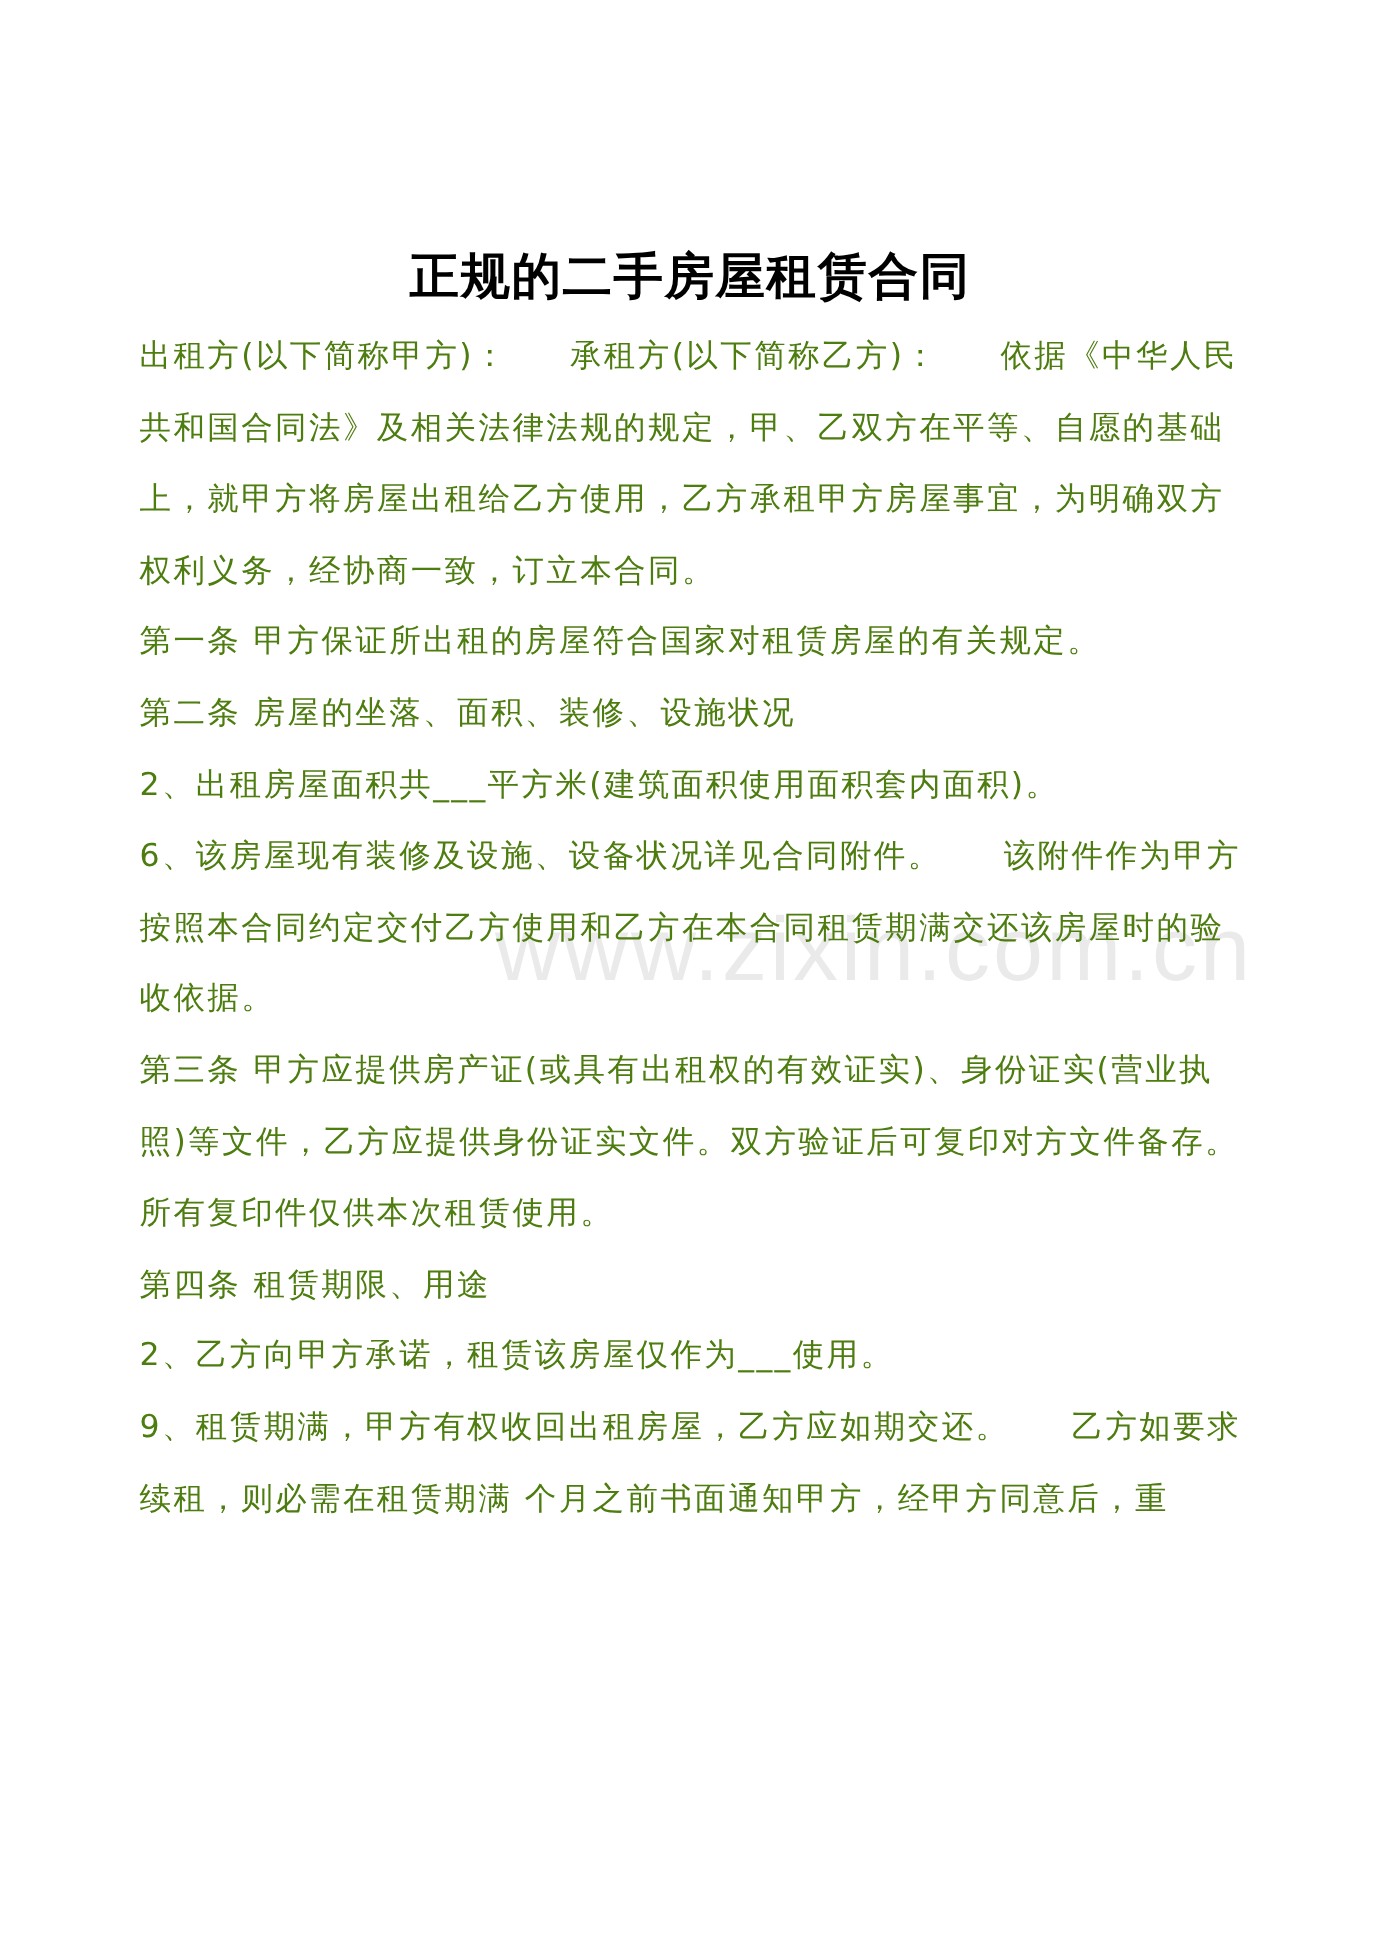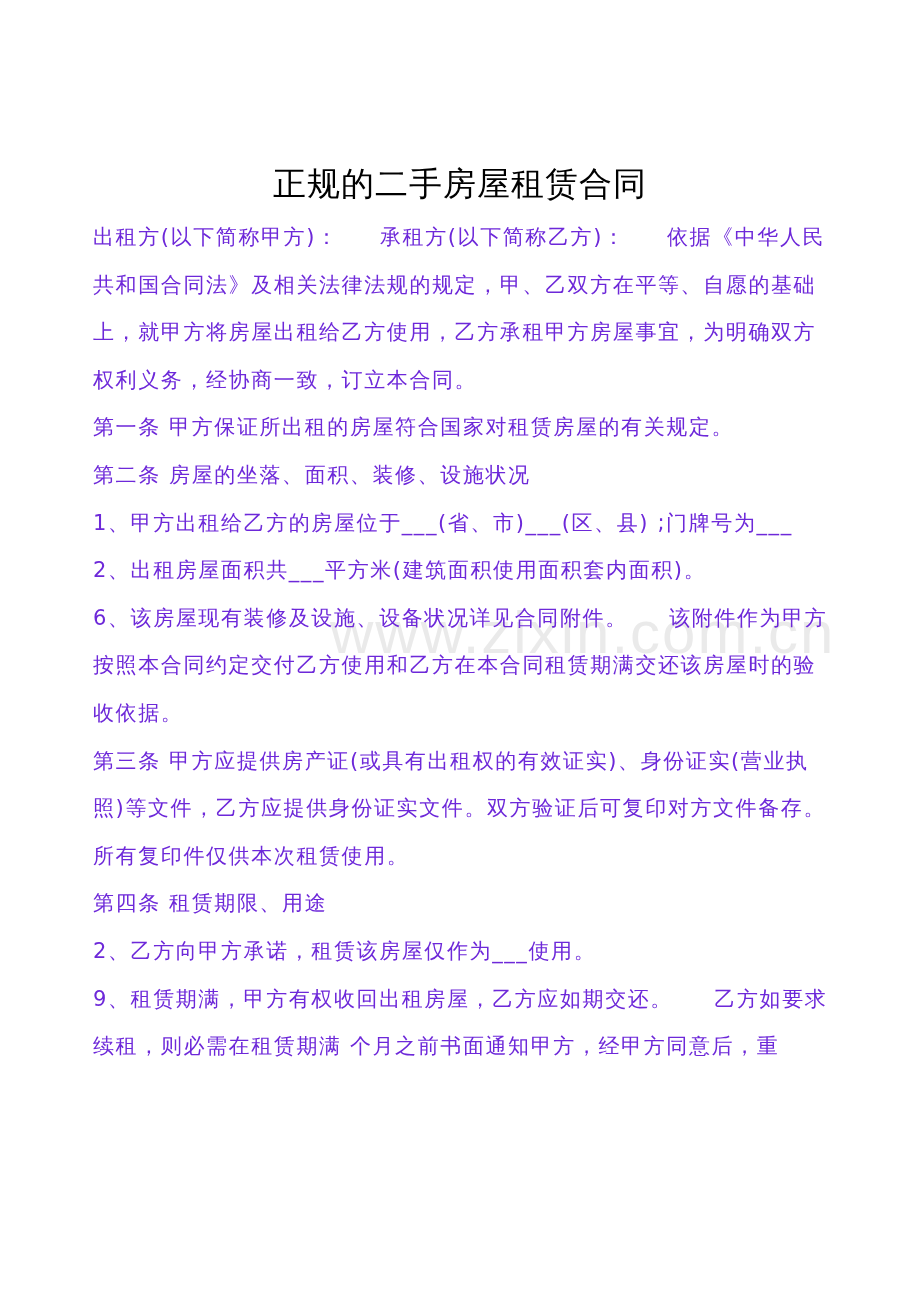--- a/index.html
+++ b/index.html
@@ -4,48 +4,47 @@
 <style>
   html, body { margin: 0; padding: 0; background: #ffffff; }
   body { width: 920px; height: 1302px; position: relative; overflow: hidden; }
   .page {
     position: absolute; left: 0; top: 0; width: 920px; height: 1302px;
     background: #ffffff; color: #111111;
     font-family: "DejaVu Serif", "Liberation Serif", serif;
   }
   .title {
     position: absolute; left: 0; width: 920px; top: 162px;
-    text-align: center; font-size: 33px; font-weight: normal; letter-spacing: 1px;
+    text-align: center; font-size: 33px; font-weight: bold; letter-spacing: 1px;
     font-family: "DejaVu Sans", "Liberation Sans", sans-serif;
     color: #000;
   }
   .body {
     position: absolute; left: 93px; top: 214px; width: 740px;
     font-size: 21px; line-height: 47.6px; letter-spacing: 1.6px;
     font-family: "DejaVu Sans", "Liberation Sans", sans-serif;
-    color: #6d28d9;
+    color: #4d7c0f;
   }
   .p { margin: 0; white-space: pre-wrap; word-break: break-all; }
   .watermark {
     position: absolute; left: 330px; top: 598px;
     font-family: "Liberation Sans", sans-serif; font-size: 60px;
     color: rgba(180,180,180,0.28); letter-spacing: 2px; pointer-events: none; text-align: right;
   }
 </style>
 </head>
 <body>
 
 <div class="page">
   <div class="title">正规的二手房屋租赁合同</div>
   <div class="watermark">www.zixin.com.cn</div>
   <div class="body">
     <p class="p">出租方(以下简称甲方)：     承租方(以下简称乙方)：     依据《中华人民共和国合同法》及相关法律法规的规定，甲、乙双方在平等、自愿的基础上，就甲方将房屋出租给乙方使用，乙方承租甲方房屋事宜，为明确双方权利义务，经协商一致，订立本合同。</p>
     <p class="p">第一条 甲方保证所出租的房屋符合国家对租赁房屋的有关规定。</p>
     <p class="p">第二条 房屋的坐落、面积、装修、设施状况</p>
-    <p class="p">1、甲方出租给乙方的房屋位于___(省、市)___(区、县) ;门牌号为___</p>
     <p class="p">2、出租房屋面积共___平方米(建筑面积使用面积套内面积)。</p>
     <p class="p">6、该房屋现有装修及设施、设备状况详见合同附件。     该附件作为甲方按照本合同约定交付乙方使用和乙方在本合同租赁期满交还该房屋时的验收依据。</p>
     <p class="p">第三条 甲方应提供房产证(或具有出租权的有效证实)、身份证实(营业执照)等文件，乙方应提供身份证实文件。双方验证后可复印对方文件备存。所有复印件仅供本次租赁使用。</p>
     <p class="p">第四条 租赁期限、用途</p>
     <p class="p">2、乙方向甲方承诺，租赁该房屋仅作为___使用。</p>
     <p class="p">9、租赁期满，甲方有权收回出租房屋，乙方应如期交还。     乙方如要求续租，则必需在租赁期满 个月之前书面通知甲方，经甲方同意后，重</p>
   </div>
 </div>
 
 </body></html>

